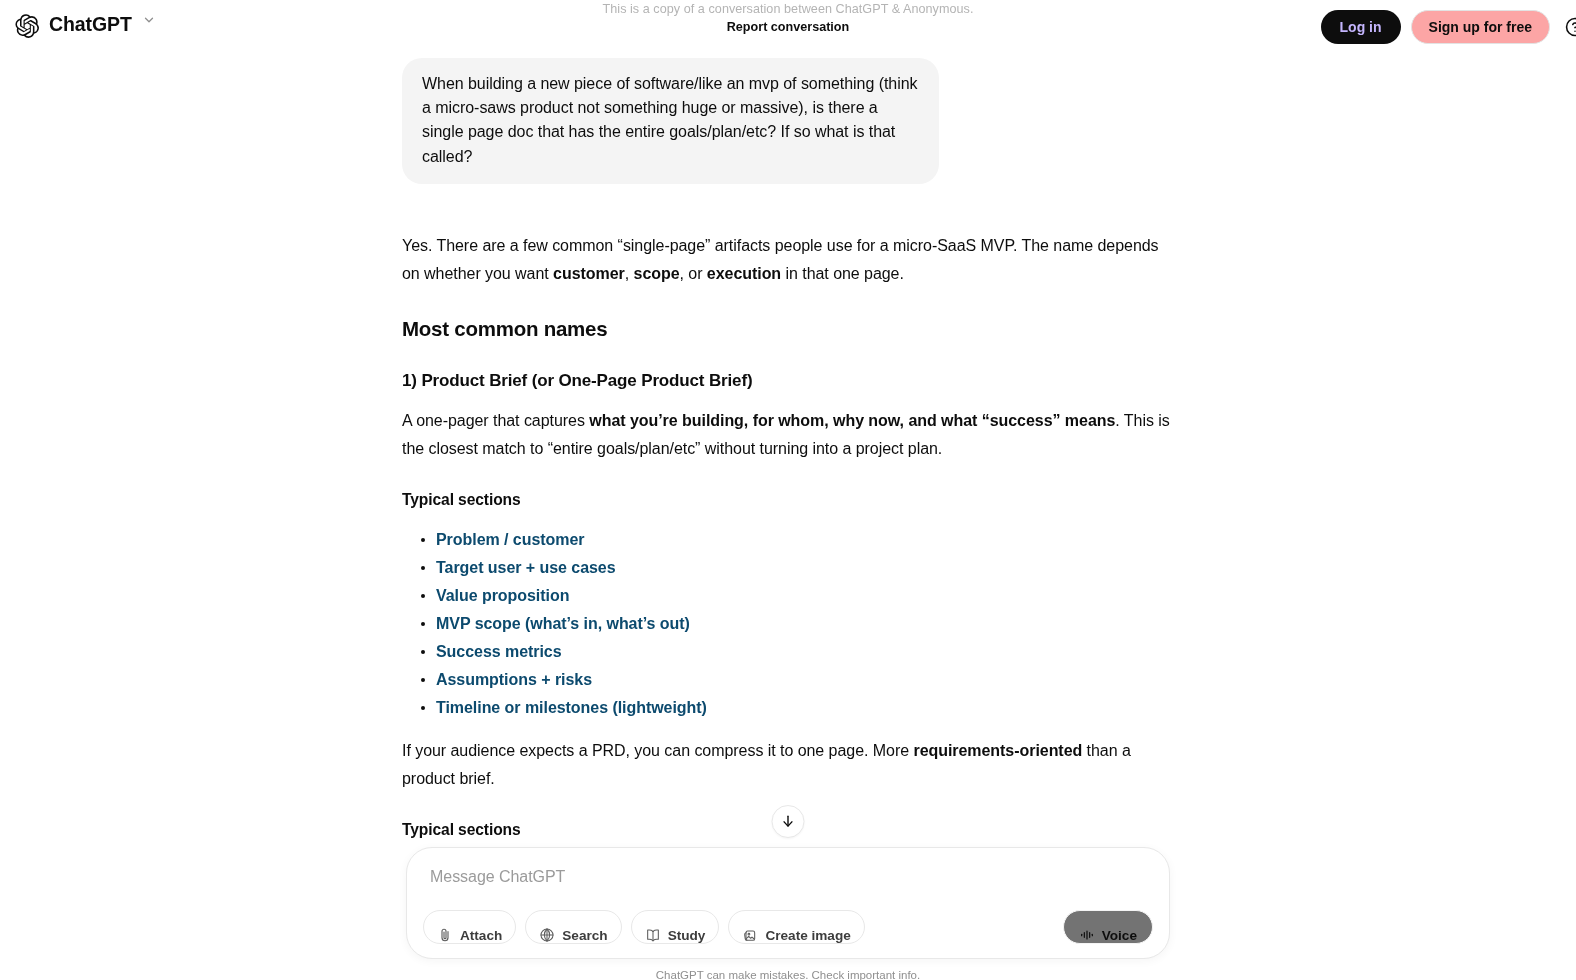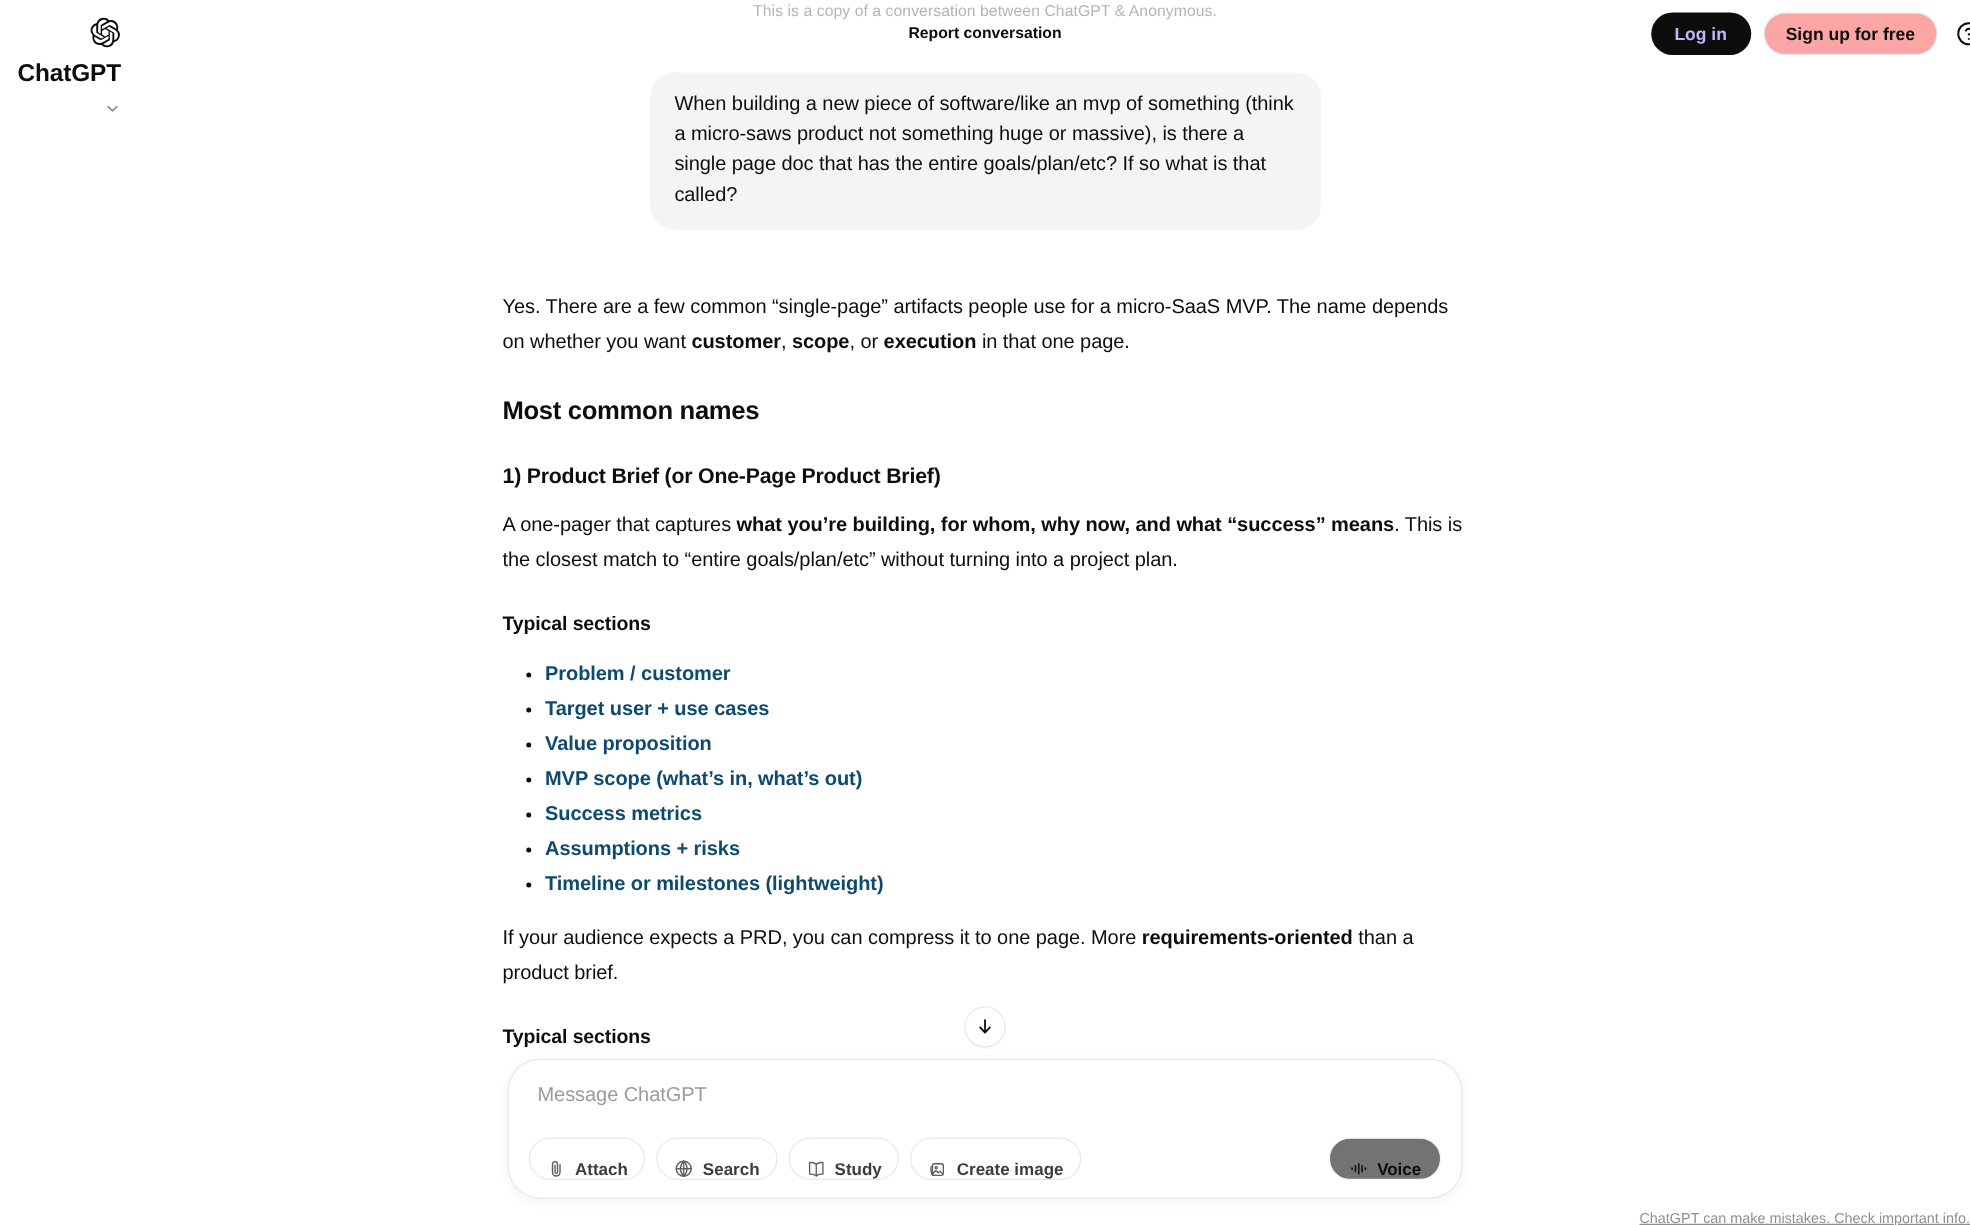--- a/index.html
+++ b/index.html
@@ -22,24 +22,23 @@
     top: 0; left: 0; right: 0;
     height: 52px;
     display: flex;
     align-items: flex-start;
     z-index: 40;
     background: #fff;
   }
 
   .header-left {
     display: flex;
-    align-items: flex-end;
+    align-items: flex-start;
     gap: 9px;
     padding: 13px 0 0 14px;
-    flex-direction: column;
   }
   .brand-logo { width: 26px; height: 26px; display:block; flex: none; }
   .brand-name {
     font-size: 19.5px;
     font-weight: 600;
     letter-spacing: -0.1px;
     color: #0d0d0d;
   }
   .chev {
     width: 14px; height: 14px;
@@ -122,21 +121,21 @@
     position: absolute;
     top: 52px; left: 0; right: 0; bottom: 0;
     overflow: hidden;
   }
   .thread {
     width: 772px;
     margin: 0 auto;
     padding-top: 6px;
   }
 
-  .user-row { display: flex; justify-content: center; }
+  .user-row { display: flex; justify-content: flex-start; }
   .user-bubble {
     background: #f4f4f4;
     border-radius: 20px;
     padding: 14px 20px 15px 20px;
     max-width: 537px;
     font-size: 16px;
     line-height: 24.2px;
     color: #0d0d0d;
     letter-spacing: -0.05px;
   }
@@ -271,28 +270,27 @@
   .spacer { flex: 1 1 auto; }
   .pill-voice {
     background: #737373;
     border-color: #f4f4f4;
     padding: 0 15px;
     color: #0d0d0d;
   }
   .pill-voice svg { color: #0d0d0d; }
 
   .footer-note {
-    text-align: right;
+    text-align: center;
     font-size: 11.5px;
     color: #8f8f8f;
     margin-top: 9px;
     line-height: 15px;
     height: 12px;
     overflow: hidden;
-    text-decoration: underline;
   }
 </style>
 </head>
 <body>
 
 <div class="app">
 
   <div class="header">
 
     <div class="header-left">

